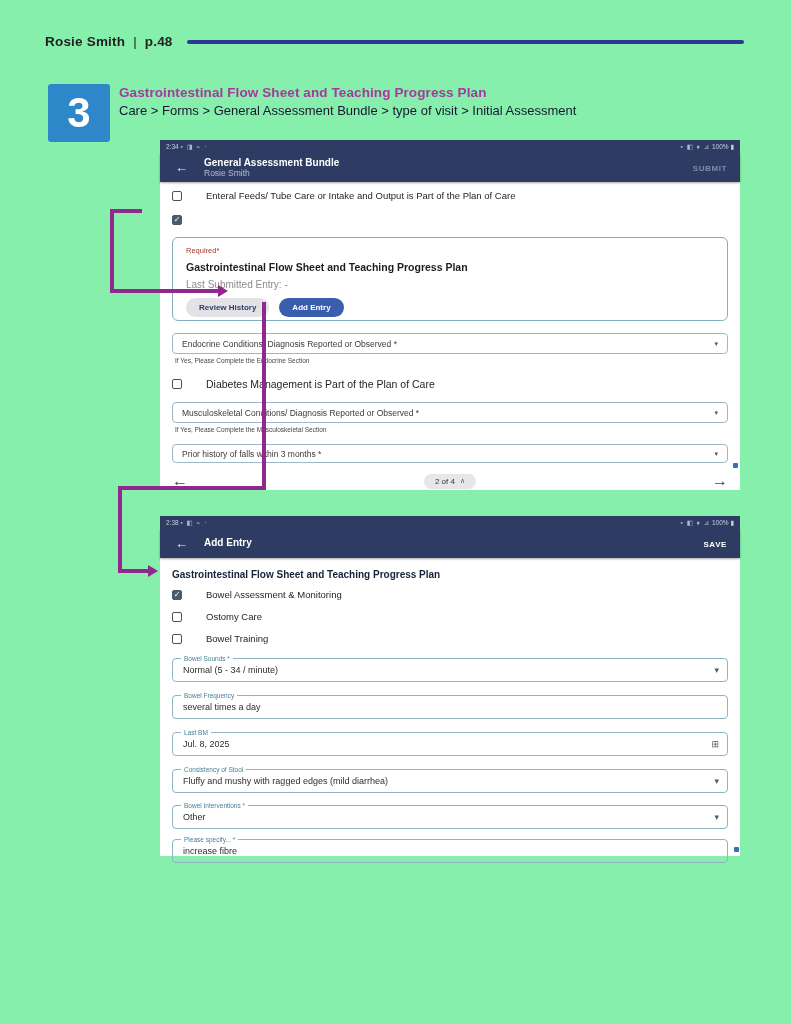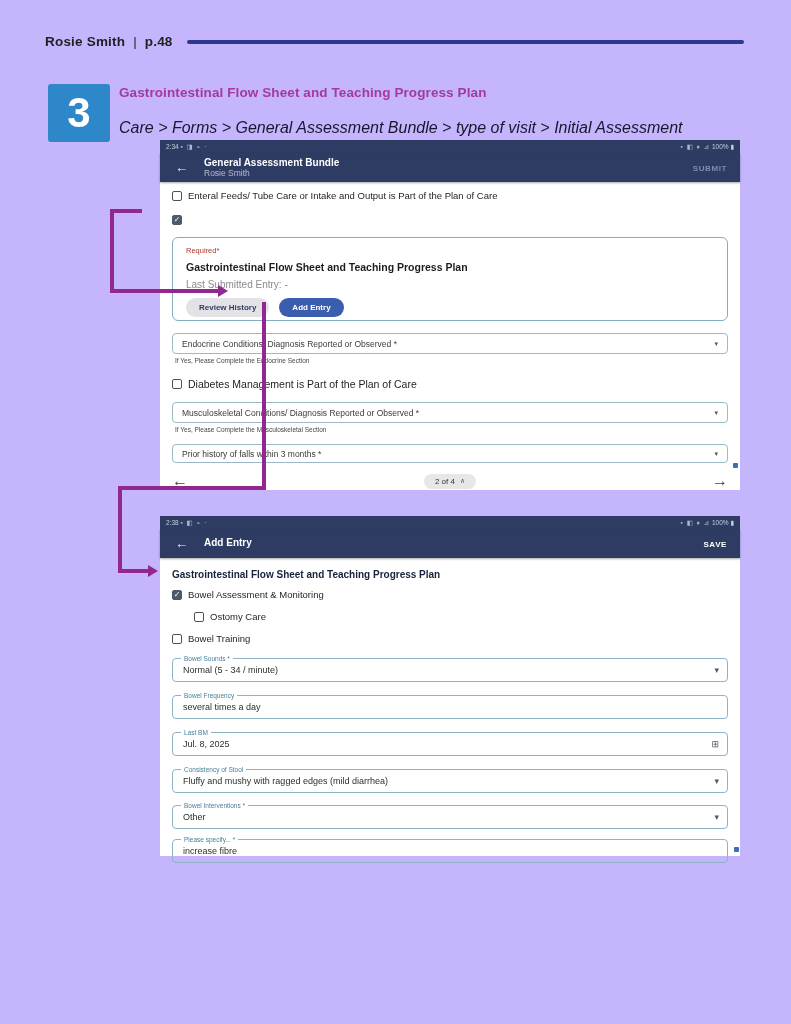--- a/index.html
+++ b/index.html
@@ -1,52 +1,52 @@
 <!DOCTYPE html>
 <html><head>
 <meta charset="utf-8">
 <style>
   html,body{margin:0;padding:0;background:#fff;}
-  .page{position:relative;width:791px;height:1024px;background:#c4b5fd;overflow:hidden;
+  .page{position:relative;width:791px;height:1024px;background:#86efac;overflow:hidden;
         font-family:"Liberation Sans",sans-serif;-webkit-font-smoothing:antialiased;}
 
   
   .doc-header{position:absolute;left:45px;top:34px;width:699px;display:flex;align-items:center;}
   .doc-header .htext{font-size:13.5px;font-weight:600;color:#231f20;letter-spacing:.2px;}
   .doc-header .sep{margin:0 8px;color:#231f20;font-size:13.5px;}
   .doc-header .rule{flex:1;height:4px;background:#2b3990;margin-left:14px;border-radius:2px;}
 
   
   .step-row{position:absolute;left:48px;top:84px;display:flex;}
   .step-badge{width:62px;height:58px;background:#2e87c9;color:#fff;border-radius:3px;
               display:flex;align-items:center;justify-content:center;font-size:42px;font-weight:600;}
   .step-text{margin-left:9px;padding-top:1px;}
   .doc-title{margin:0;font-size:13.5px;font-weight:bold;color:#a43a9b;letter-spacing:.1px;}
-  .crumb{margin:19px 0 0;font-size:16px;font-style:italic;color:#17172f;}
+  .crumb{margin:3px 0 0;font-size:13px;color:#17172f;}
 
   
   .shot{position:absolute;left:160px;width:580px;background:#fff;}
   .shot1{top:140px;height:350px;}
   .shot2{top:516px;height:340px;}
   .statusbar{height:13px;background:#2e3c64;color:#c6cdde;font-size:6.5px;display:flex;
              justify-content:space-between;align-items:center;padding:0 6px;}
   .statusbar .sg{letter-spacing:1px;opacity:.85;}
   .appbar{height:29px;background:#2e3c64;color:#fff;display:flex;align-items:center;
           padding:0 15px;position:relative;box-shadow:0 1px 2px rgba(0,0,0,.35);}
   .back{font-size:13px;margin-right:16px;color:#eef1f8;}
   .ab-title{font-size:10px;font-weight:bold;line-height:1.25;}
   .ab-sub{font-size:8.5px;color:#b6bdd3;line-height:1.1;}
   .ab-action{position:absolute;right:13px;top:50%;transform:translateY(-50%);
              font-size:8px;font-weight:bold;letter-spacing:.6px;}
   .submit{color:#7e89ad;}
   .save{color:#fff;}
 
   .s-body{padding:0 12px;position:relative;}
 
-  .cbrow{display:flex;align-items:center;gap:6px;}
+  .cbrow{display:flex;align-items:center;gap:24px;}
   .cb{width:10px;height:10px;border:1.5px solid #505050;border-radius:2px;box-sizing:border-box;
       flex:none;display:flex;align-items:center;justify-content:center;font-size:8px;line-height:1;color:#fff;}
   .cb.checked{background:#4c5a6b;border-color:#4c5a6b;}
   .cbl{font-size:9.5px;color:#1f1f1f;}
   .cbl.big{font-size:10.5px;}
 
   .card{border:1px solid #85adc2;border-radius:6px;margin-top:12px;padding:8px 13px 9px;
         height:84px;box-sizing:border-box;}
   .req{font-size:7.5px;color:#ab3a31;}
   .card-title{font-size:10.5px;font-weight:bold;color:#1d1d1d;margin-top:6px;}
@@ -200,21 +200,21 @@
       <span class="ab-action save">SAVE</span>
     </div>
     <div class="s-body">
 
       <div class="form-title">Gastrointestinal Flow Sheet and Teaching Progress Plan</div>
 
       <div class="cbrow" style="margin-top:9px;">
         <span class="cb checked">✓</span>
         <span class="cbl">Bowel Assessment &amp; Monitoring</span>
       </div>
-      <div class="cbrow" style="margin-top:11px;margin-left:22px;">
+      <div class="cbrow" style="margin-top:11px;">
         <span class="cb"></span>
         <span class="cbl">Ostomy Care</span>
       </div>
       <div class="cbrow" style="margin-top:11px;">
         <span class="cb"></span>
         <span class="cbl">Bowel Training</span>
       </div>
 
       <div class="ofield mt14">
         <span class="flabel">Bowel Sounds *</span>

